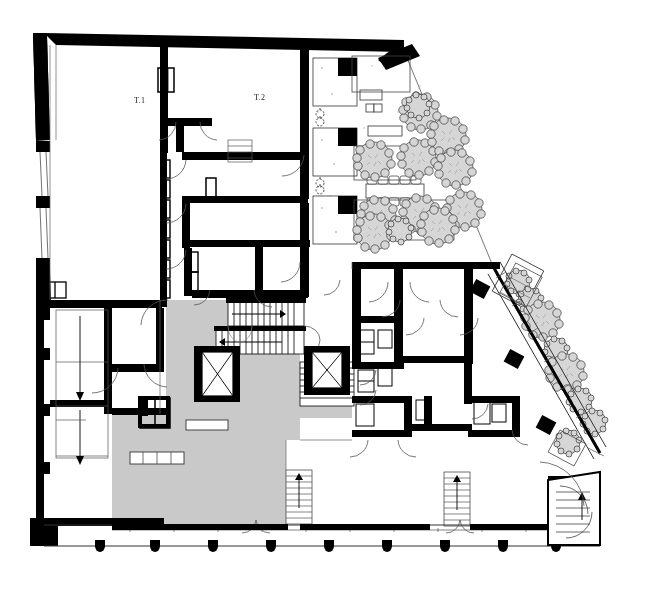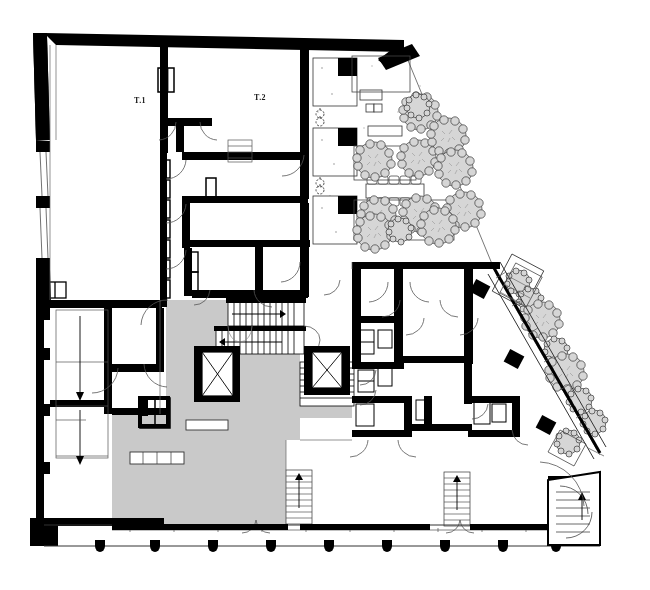--- a/index.html
+++ b/index.html
@@ -8,21 +8,20 @@
     padding: 0;
     background: #ffffff;
     font-family: "Liberation Sans", sans-serif;
   }
   #plan-root {
     position: relative;
     width: 650px;
     height: 590px;
     background: #ffffff;
     overflow: hidden;
-    font-weight: bold;
   }
   #plan-svg {
     display: block;
     width: 650px;
     height: 590px;
   }
   .room-label {
     font-family: "Liberation Serif", serif;
     font-size: 8px;
     fill: #1a1a1a;

